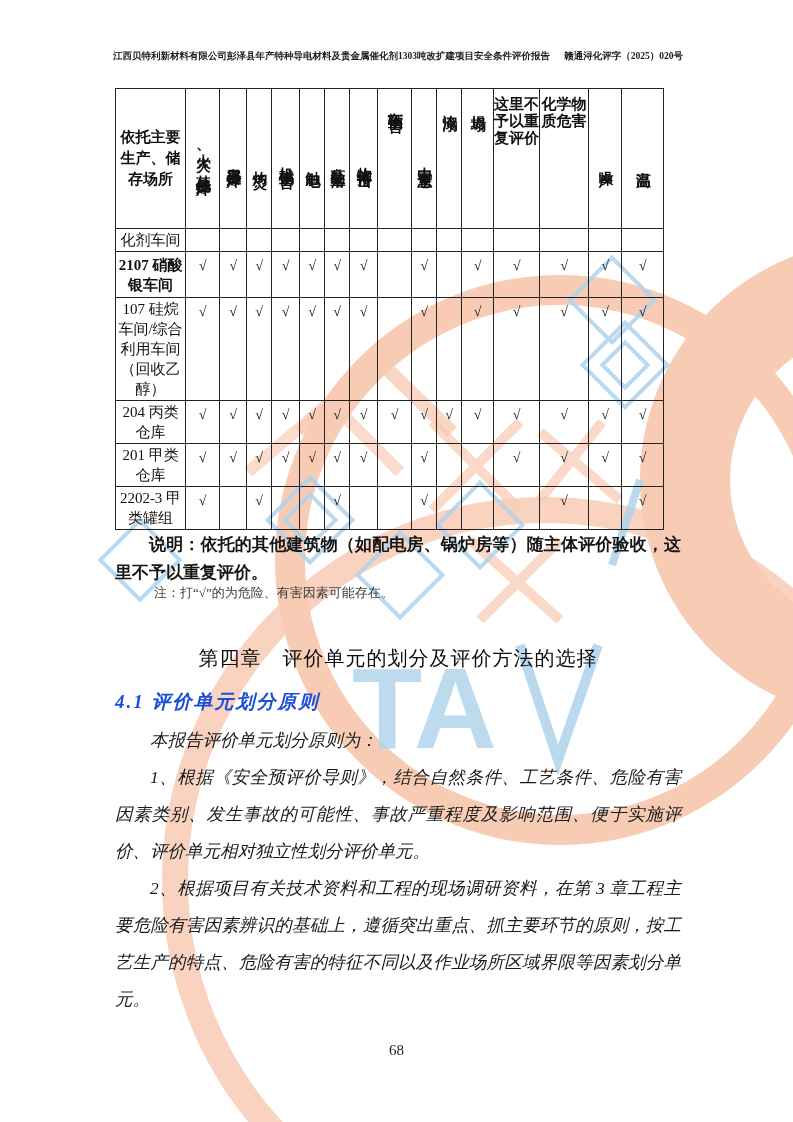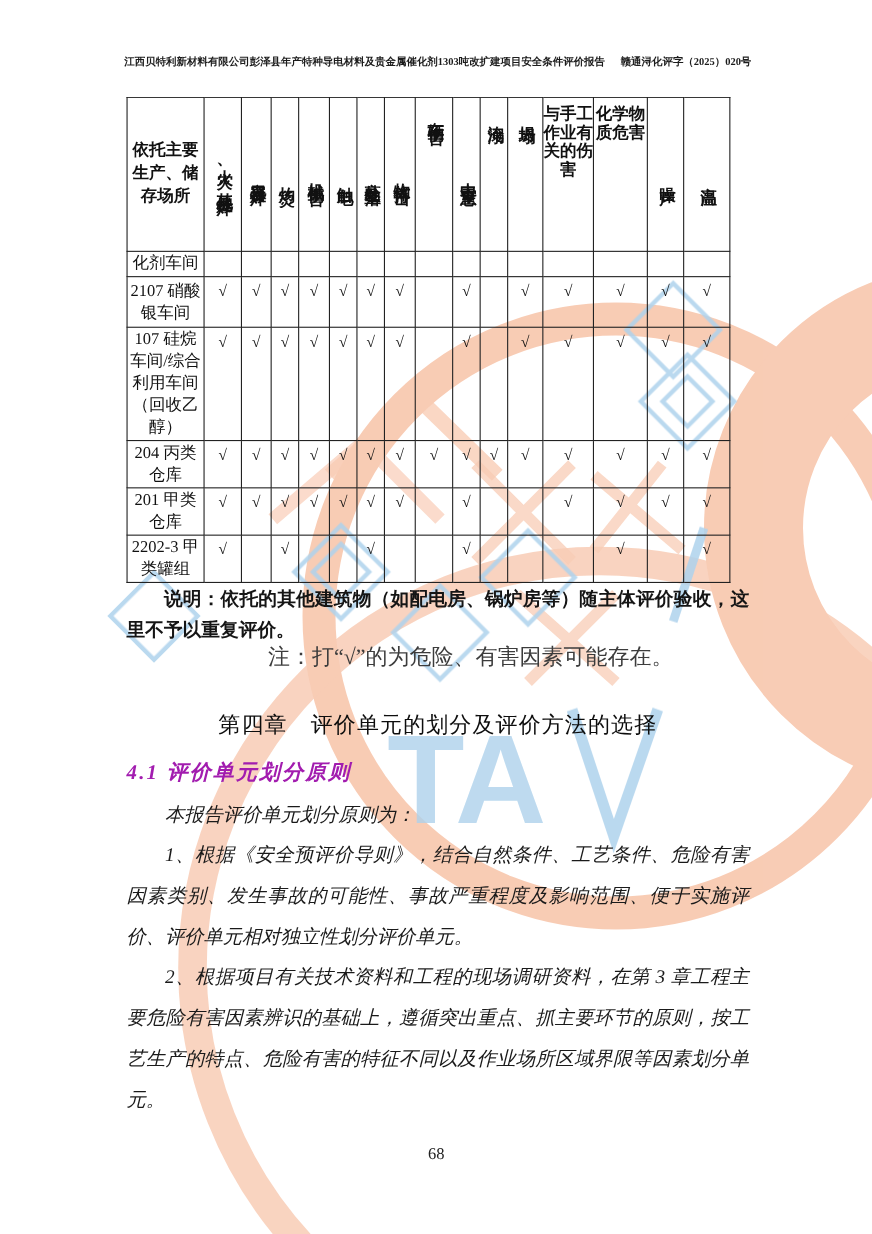--- a/index.html
+++ b/index.html
@@ -20,24 +20,24 @@
   table.hz th{font-weight:bold;font-size:15px;padding:0;text-align:center;vertical-align:middle;background:transparent;}
   table.hz th.top{vertical-align:top;padding-top:5px;}
   .vert{writing-mode:vertical-rl;text-orientation:upright;display:inline-block;letter-spacing:2px;line-height:1.05;}
   .horiz{display:inline-block;line-height:17px;padding-top:2px;}
   .corner{font-size:15px;line-height:21px;padding:2px;font-family:Liberation Serif, serif;}
   td.rowlabel{font-size:15px;line-height:20px;text-align:center;padding:1px 2px;vertical-align:middle;}
   td.chk{text-align:center;vertical-align:top;font-size:14px;padding-top:6px;font-style:italic;color:#111;}
 
   .note1{top:531px;left:115px;width:566px;font-size:17px;font-weight:bold;line-height:28px;
          text-indent:2em;text-align:justify;color:#151515;}
-  .note2{top:584px;left:115px;width:566px;font-size:20px;color:#3c3c3c;text-indent:3em;text-align:center;}
+  .note2{top:584px;left:115px;width:566px;font-size:13px;color:#3c3c3c;text-indent:3em;}
 
   .chapter{top:645px;left:115px;width:566px;text-align:center;font-size:20px;font-weight:normal;letter-spacing:1px;color:#0d0d0d;}
-  .sec{top:689px;left:115px;font-size:19px;font-weight:bold;font-style:italic;letter-spacing:2px;color:#a21caf;}
+  .sec{top:689px;left:115px;font-size:19px;font-weight:bold;font-style:italic;letter-spacing:2px;color:#1d4ed8;}
   .bodytext{top:722px;left:115px;width:566px;font-size:17.5px;line-height:37px;text-align:justify;color:#1a1a1a;}
   .bodytext p{margin:0;text-indent:2em;font-style:italic;}
   .pageno{top:1042px;left:0;width:793px;text-align:center;font-size:15px;color:#222;}
 </style>
 </head>
 <body>
 
 <div class="page">
 
   <svg class="wm" viewBox="0 0 793 1122">
@@ -102,21 +102,21 @@
           <th><span class="vert">容器爆炸</span></th>
           <th><span class="vert">灼烫</span></th>
           <th><span class="vert">机械伤害</span></th>
           <th><span class="vert">触电</span></th>
           <th><span class="vert">高处坠落</span></th>
           <th><span class="vert">物体打击</span></th>
           <th class="top"><span class="vert">车辆伤害</span></th>
           <th><span class="vert">中毒窒息</span></th>
           <th class="top"><span class="vert">淹溺</span></th>
           <th class="top"><span class="vert">坍塌</span></th>
-          <th class="top"><span class="horiz">与手工作业有关的伤害</span></th>
+          <th class="top"><span class="horiz">这里不予以重复评价</span></th>
           <th class="top"><span class="horiz">化学物质危害</span></th>
           <th><span class="vert">噪声</span></th>
           <th><span class="vert">高温</span></th>
         </tr>
       </thead>
       <tbody>
         <tr style="height: 20px;">
           <td class="rowlabel">化剂车间</td>
           <td class="chk"></td>
           <td class="chk"></td>
@@ -127,21 +127,21 @@
           <td class="chk"></td>
           <td class="chk"></td>
           <td class="chk"></td>
           <td class="chk"></td>
           <td class="chk"></td>
           <td class="chk"></td>
           <td class="chk"></td>
           <td class="chk"></td>
           <td class="chk"></td>
         </tr>
-        <tr style="height: 46px;">
+        <tr style="height: 46px; font-weight: bold;">
           <td class="rowlabel">2107 硝酸银车间</td>
           <td class="chk">√</td>
           <td class="chk">√</td>
           <td class="chk">√</td>
           <td class="chk">√</td>
           <td class="chk">√</td>
           <td class="chk">√</td>
           <td class="chk">√</td>
           <td class="chk"></td>
           <td class="chk">√</td>

